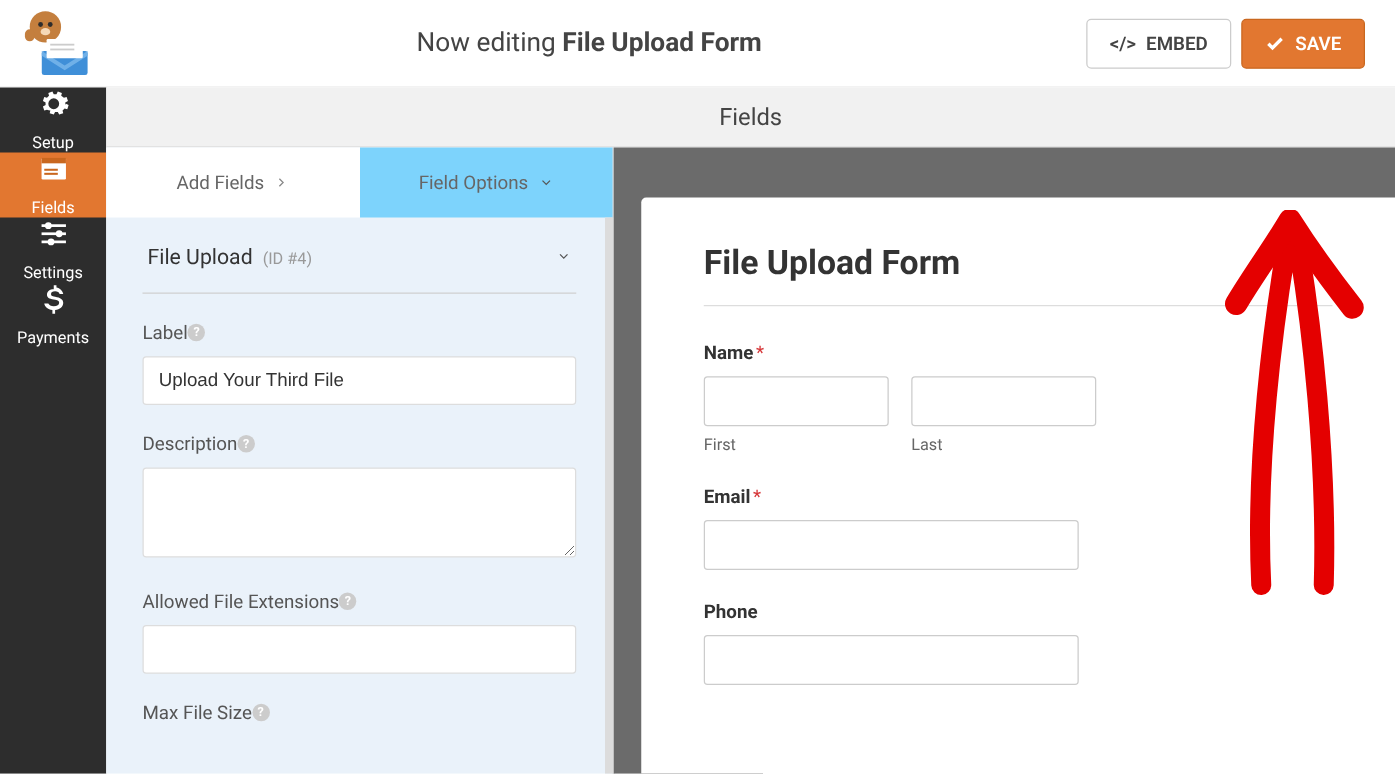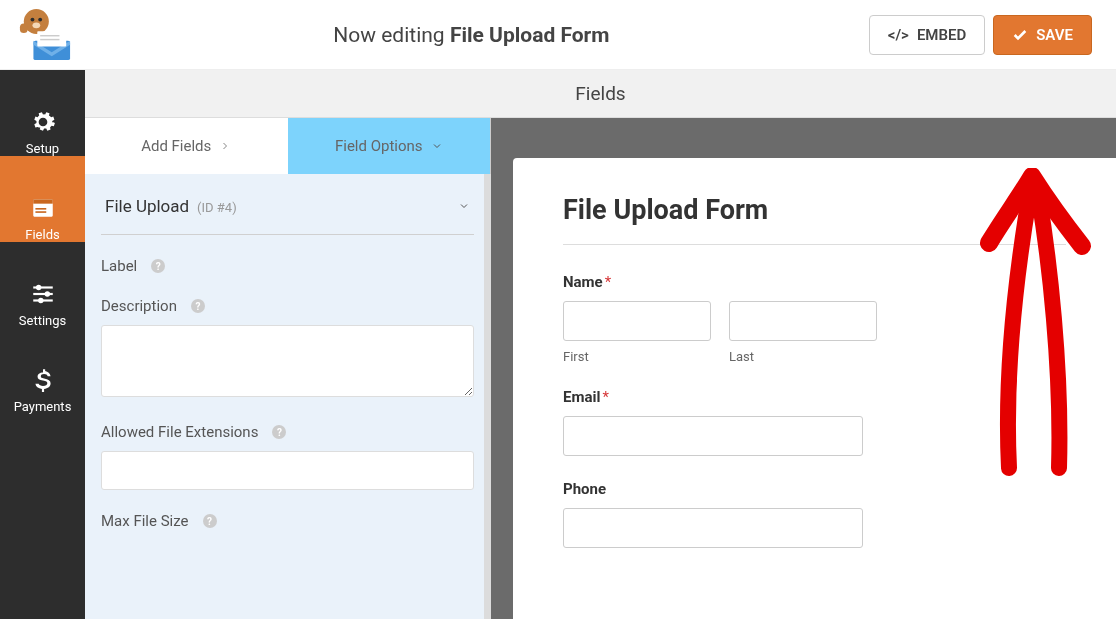--- a/index.html
+++ b/index.html
@@ -6,36 +6,36 @@
     body { font-family:-apple-system,BlinkMacSystemFont,"Segoe UI",Roboto,Arial,sans-serif; width:1116px; height:619px; overflow:hidden; background:#fff; color:#333; }
     .topbar { height:70px; display:flex; align-items:center; padding:0 24px 0 8px; border-bottom:1px solid #eee; }
     .logo { width:74px; height:58px; margin-right:auto; display:flex; align-items:center; justify-content:center; }
     .title { flex:1; text-align:center; font-size:21px; color:#444; font-weight:400; }
     .title b { font-weight:700; }
     .topbtn { display:inline-flex; align-items:center; gap:8px; padding:10px 18px; font-size:15px; font-weight:600; border-radius:4px; margin-left:8px; cursor:pointer; }
     .embed-btn { background:#fff; border:1px solid #ccc; color:#444; }
     .save-btn { background:#e27730; border:1px solid #c9671f; color:#fff; }
     .main { display:flex; height:549px; }
     .sidenav { width:85px; background:#2d2d2d; display:flex; flex-direction:column; }
-    .snav-item { height:86px; display:flex; flex-direction:column; align-items:center; justify-content:flex-end; gap:6px; color:#fff; font-size:13px; cursor:pointer; }
+    .snav-item { height:52px; display:flex; flex-direction:column; align-items:center; justify-content:space-between; gap:6px; color:#fff; font-size:13px; cursor:pointer; }
     .snav-item.active { background:#e27730; }
     .snav-item svg { width:26px; height:26px; fill:#fff; }
     .right { flex:1; display:flex; flex-direction:column; }
     .fields-hdr { height:48px; background:#f1f1f1; border-bottom:1px solid #ddd; display:flex; align-items:center; justify-content:center; font-size:19px; color:#444; font-weight:400; }
     .cols { flex:1; display:flex; }
     .left-panel { width:406px; background:#eaf2fa; display:flex; flex-direction:column; border-right:1px solid #ccc; position:relative; }
     .ptabs { height:56px; display:flex; }
     .ptab { flex:1; display:flex; align-items:center; justify-content:center; gap:8px; font-size:15px; color:#666; cursor:pointer; }
     .ptab.add { background:#fff; }
     .ptab.opts { background:#7dd3fc; font-weight:400; }
-    .panel-body { flex:1; overflow-y:auto; padding:0 16px 16px; }
+    .panel-body { flex:1; overflow-y:auto; padding:0 29px 16px; }
     .field-header { display:flex; align-items:baseline; justify-content:space-between; padding:22px 4px 18px; border-bottom:1px solid #d0d0d0; cursor:pointer; }
     .fh-title { font-size:17px; color:#333; font-weight:400; }
     .fh-id { font-size:13px; color:#999; margin-left:4px; }
-    .opt-lbl { display:flex; align-items:center; gap:14px; font-size:15px; color:#555; margin:22px 0 10px; }
+    .opt-lbl { display:flex; align-items:center; gap:0; font-size:15px; color:#555; margin:22px 0 10px; }
     .help-ic { width:14px; height:14px; border-radius:50%; background:#ccc; display:inline-flex; align-items:center; justify-content:center; color:#fff; font-size:10px; font-weight:700; }
     .txt-input { width:100%; padding:10px 12px; font-size:15px; border:1px solid #ddd; border-radius:3px; background:#fff; color:#333; }
     .txt-area { width:100%; height:72px; border:1px solid #ddd; border-radius:3px; background:#fff; resize:vertical; }
     .preview { flex:1; background:#6b6b6b; padding:40px 0 0 22px; overflow:hidden; position:relative; }
     .form-paper { background:#fff; border-radius:4px 0 0 0; padding:36px 50px; height:100%; }
     .form-title { font-size:27px; font-weight:700; color:#333; margin-bottom:18px; }
     .hr { border:none; border-top:1px solid #ddd; margin-bottom:28px; }
     .form-lbl { font-size:15px; font-weight:700; color:#333; margin-bottom:10px; display:block; }
     .req { color:#d63638; font-weight:400; margin-left:2px; }
     .name-row { display:flex; gap:18px; margin-bottom:8px; }
@@ -145,20 +145,21 @@
             </div>
             <svg class="chev" viewBox="0 0 24 24" fill="none" stroke="#555" stroke-width="2">
                 <path d="M6 9l6 6 6-6"></path>
               </svg>
           </div>
 
           <div class="opt-lbl">
               <span>Label</span>
               <span class="help-ic">?</span>
             </div>
+          <input class="txt-input" value="Upload Your Third File" style="">
 
           <div class="opt-lbl">
               <span>Description</span>
               <span class="help-ic">?</span>
             </div>
           <textarea class="txt-area" style=""></textarea>
 
           <div class="opt-lbl">
               <span>Allowed File Extensions</span>
               <span class="help-ic">?</span>

